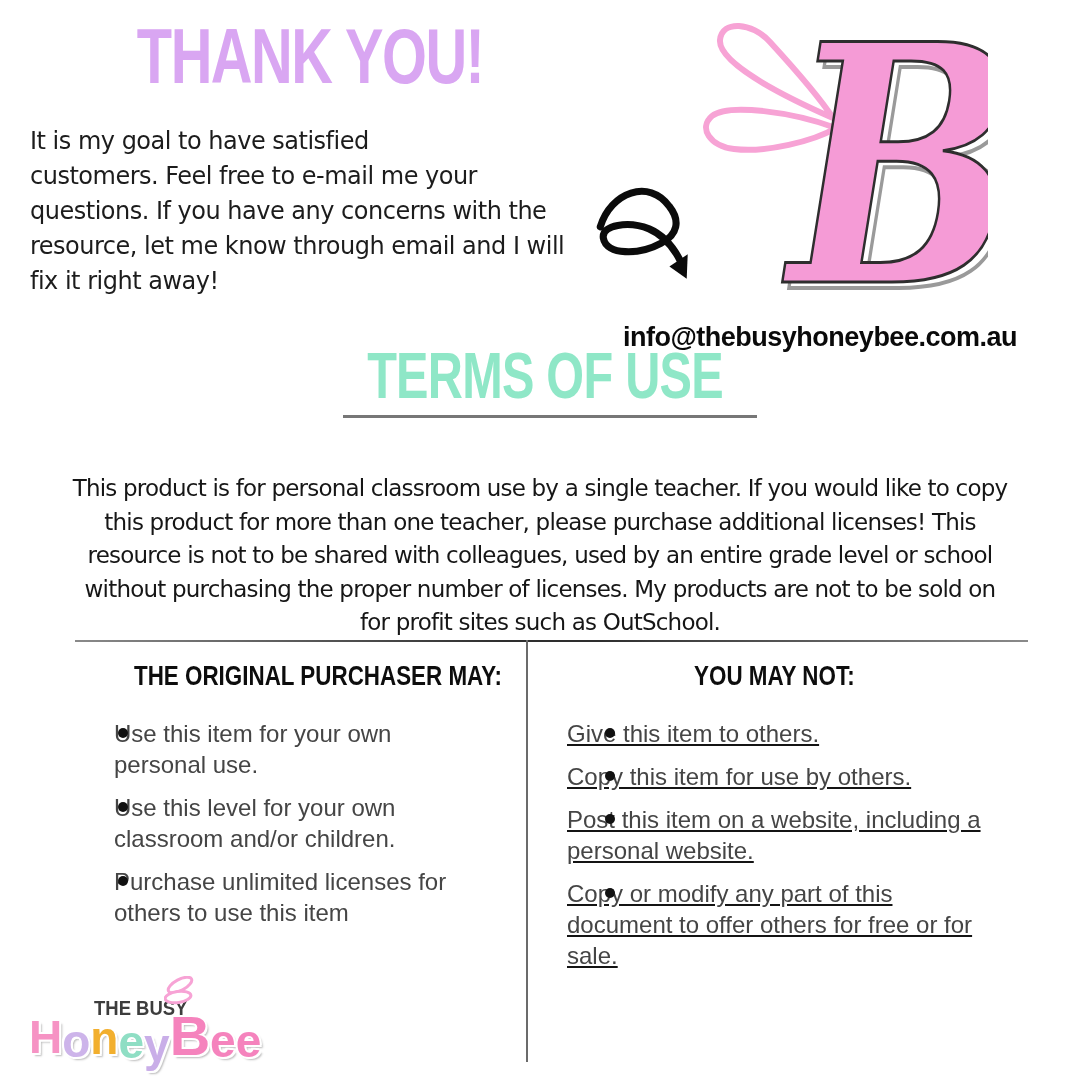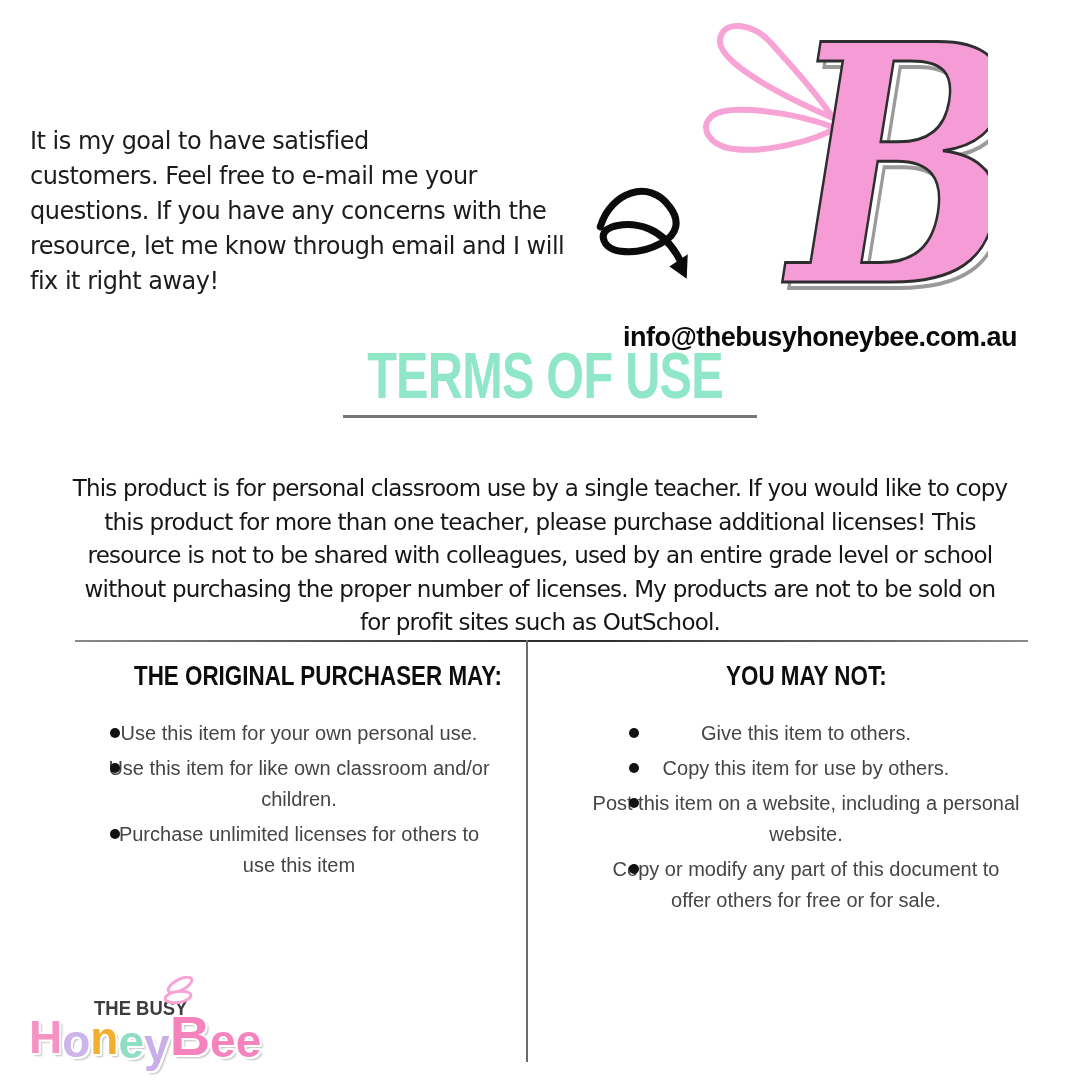--- a/index.html
+++ b/index.html
@@ -41,30 +41,30 @@
     font-size:23px;line-height:33.5px;white-space:pre-line;color:#161616;
     font-family:"DejaVu Sans",sans-serif;letter-spacing:-0.8px;
   }
   
   .h-divider{position:absolute;left:75px;top:640px;width:953px;height:2px;
     background:linear-gradient(90deg,#8a8a8a,#2e2e2e 45%,#2e2e2e 55%,#8a8a8a);}
   .v-divider{position:absolute;left:526px;top:640px;width:2px;height:422px;background:#6b6b6b;}
   
   .col{position:absolute;top:660px;}
   .col-left{left:88px;width:422px;}
-  .col-right{left:573px;width:466px;}
+  .col-right{left:541px;width:466px;text-decoration:underline;}
   .col-header{text-align:center;}
   .col-header .hdr{
     display:inline-block;font-weight:bold;font-size:28px;letter-spacing:0px;
     transform:scaleX(0.8);transform-origin:center;color:#0d0d0d;white-space:nowrap;
   }
   ul.bullets{list-style:none;margin:26px 0 0 0;padding:0;}
   ul.bullets li{
-    position:relative;text-align:center;font-size:20px;line-height:31px;
-    color:#454545;padding:0 14px;margin:4px;
+    position:relative;font-size:24px;line-height:31px;
+    color:#454545;padding:0 14px;margin:12px;
   }
   ul.bullets li::before{
     content:"";position:absolute;width:10px;height:10px;border-radius:50%;
     background:#111;top:10px;
   }
   .col-left ul.bullets li::before{left:18px;}
   .col-right ul.bullets li::before{left:52px;}
   
   .brand{position:absolute;left:22px;top:988px;width:250px;height:90px;}
   .brand-top{
@@ -86,20 +86,23 @@
   .brand-letters span:nth-child(6){font-size:56px;transform:translateY(2px);}
   .brand-letters span:nth-child(7){transform:translateY(4px);}
   .brand-letters span:nth-child(8){transform:translateY(4px);}
   .brand-wings{position:absolute;left:142px;top:-12px;width:44px;height:32px;}
 </style>
 </head>
 <body>
 
 <div class="page">
 
+  <div class="thank-you">
+    <span class="big">THANK YOU!</span>
+  </div>
 
   <div class="intro-text">It is my goal to have satisfied
 customers. Feel free to e-mail me your
 questions. If you have any concerns with the
 resource, let me know through email and I will
 fix it right away!</div>
 
   <svg class="arrow-doodle" viewBox="0 0 110 120" aria-hidden="true">
     <path d="M 12 50 C 22 16, 60 2, 80 30 C 91 44, 88 58, 72 66 C 50 78, 18 78, 15 61 C 13 48, 40 44, 60 52 C 74 58, 84 70, 91 84" fill="none" stroke="#0b0b0b" stroke-width="7" stroke-linecap="round"></path>
     <polygon points="97,101 80,89 98,77" fill="#0b0b0b"></polygon>
@@ -129,21 +132,21 @@
 
   <div class="h-divider"></div>
   <div class="v-divider"></div>
 
   <div class="col col-left">
     <div class="col-header">
       <span class="hdr">THE ORIGINAL PURCHASER MAY:</span>
     </div>
     <ul class="bullets">
         <li>Use this item for your own personal use.</li>
-        <li>Use this item for like own classroom and/or children.</li>
+        <li>Use this level for your own classroom and/or children.</li>
         <li>Purchase unlimited licenses for others to use this item</li>
       </ul>
   </div>
 
   <div class="col col-right">
     <div class="col-header">
       <span class="hdr">YOU MAY NOT:</span>
     </div>
     <ul class="bullets">
         <li>Give this item to others.</li>

